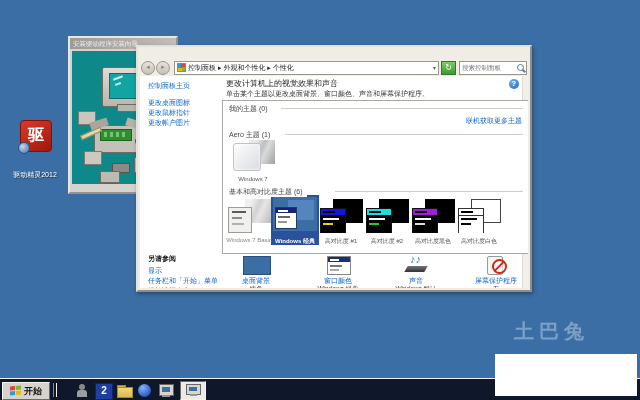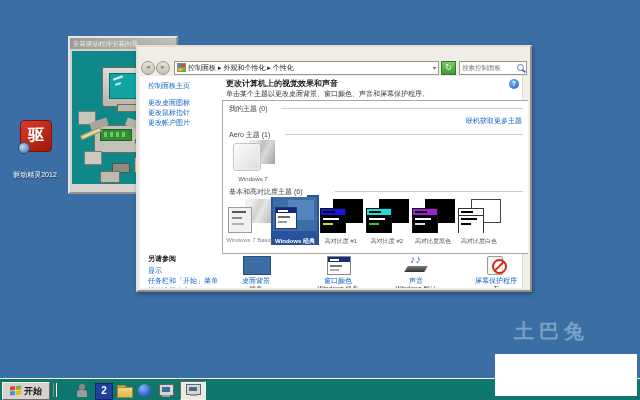--- a/index.html
+++ b/index.html
@@ -42,21 +42,21 @@
   .mag:after{content:"";position:absolute;width:4px;height:1.5px;background:#5B7AA0;left:4px;top:5px;transform:rotate(40deg)}
 
   .content{position:absolute;left:2px;right:2px;top:29px;bottom:2px;background:#fff;overflow:hidden}
   .scrolltrack{position:absolute;right:0;top:0;bottom:0;width:5px;background:#F0EFEA;border-left:1px solid #DDDBD4}
 
   .side-link{position:absolute;left:8px;font-size:7px}
   .help-btn{position:absolute;right:9px;top:3px;width:10px;height:10px;border-radius:50%;
             background:radial-gradient(circle at 35% 30%,#6FB1F0,#1F66C0);color:#fff;font-size:7px;font-weight:bold;
             line-height:10px;text-align:center}
 
-  .main-title{position:absolute;left:86px;top:2px;font-size:8px;font-weight:bold;color:#1B1B1B;white-space:nowrap}
+  .main-title{position:absolute;left:86px;top:2px;font-size:8px;font-weight:normal;color:#1B1B1B;white-space:nowrap}
   .main-sub{position:absolute;left:86px;top:13px;font-size:7px;color:#333;white-space:nowrap}
 
   .theme-box{position:absolute;left:82px;top:24px;width:308px;height:152px;border:1px solid #ABA9A4;background:#fff;overflow:hidden}
   .sec-label{position:absolute;left:6px;font-size:7px;color:#444;white-space:nowrap;background:#fff;padding-right:4px;z-index:2}
   .sec-rule{position:absolute;right:8px;height:1px;background:#CFCDC8}
 
   .thumb-label{position:absolute;font-size:6px;color:#555;text-align:center;width:48px;white-space:nowrap}
 
   
   .thumb{position:absolute;width:44px;height:34px;overflow:hidden}
@@ -71,21 +71,21 @@
   .hc-win{position:absolute;left:1px;top:9px;width:24px;height:25px;background:#000;border:1px solid #111}
   .hc-title{position:absolute;left:0;top:0;right:0;height:6px}
 
   .selcell{position:absolute;background:#29519C}
 
   
   .foot-label{position:absolute;font-size:7px;color:#0A63C9;text-align:center;white-space:nowrap}
   .foot-value{position:absolute;font-size:6.5px;color:#444;text-align:center;white-space:nowrap}
 
   
-  .taskbar{left:0;top:378px;width:640px;height:22px;background:#0f766e;border-top:1px solid #F4F2EC}
+  .taskbar{left:0;top:378px;width:640px;height:22px;background:#0f172a;border-top:1px solid #F4F2EC}
   .start-btn{position:absolute;left:2px;top:3px;width:46px;height:16px;background:#D6D3CE;display:flex;align-items:center;justify-content:center;gap:3px}
   .start-label{font-size:9px;font-weight:bold;color:#111}
   .flag{width:11px;height:10px;position:relative;transform:skewY(-4deg)}
   .flag div{position:absolute;width:5px;height:4px}
   .qsep{position:absolute;top:4px;width:2px;height:14px;border-left:1px solid #8A877E;border-right:1px solid #F4F2EC}
   .qicon{position:absolute;top:4px;width:16px;height:15px}
 
   
   .promo-box{left:495px;top:354px;width:142px;height:42px;background:#fff;text-align:center;z-index:60}
   .promo-title{font-size:20px;font-weight:bold;color:#1DB24B;line-height:23px;letter-spacing:2px;

